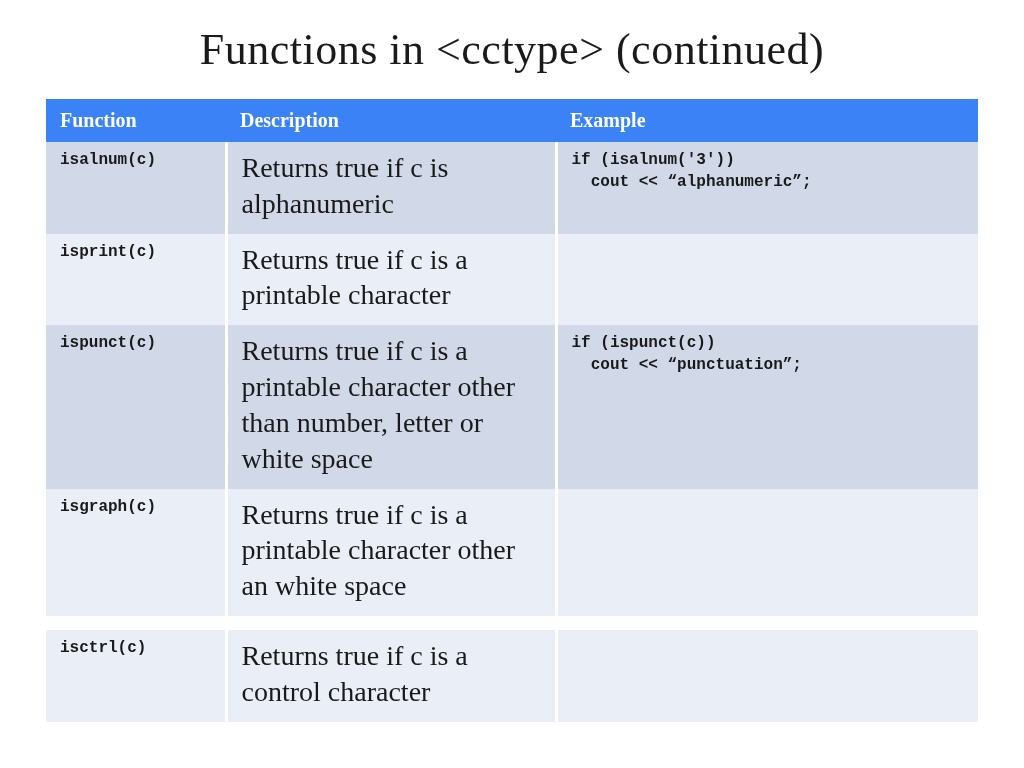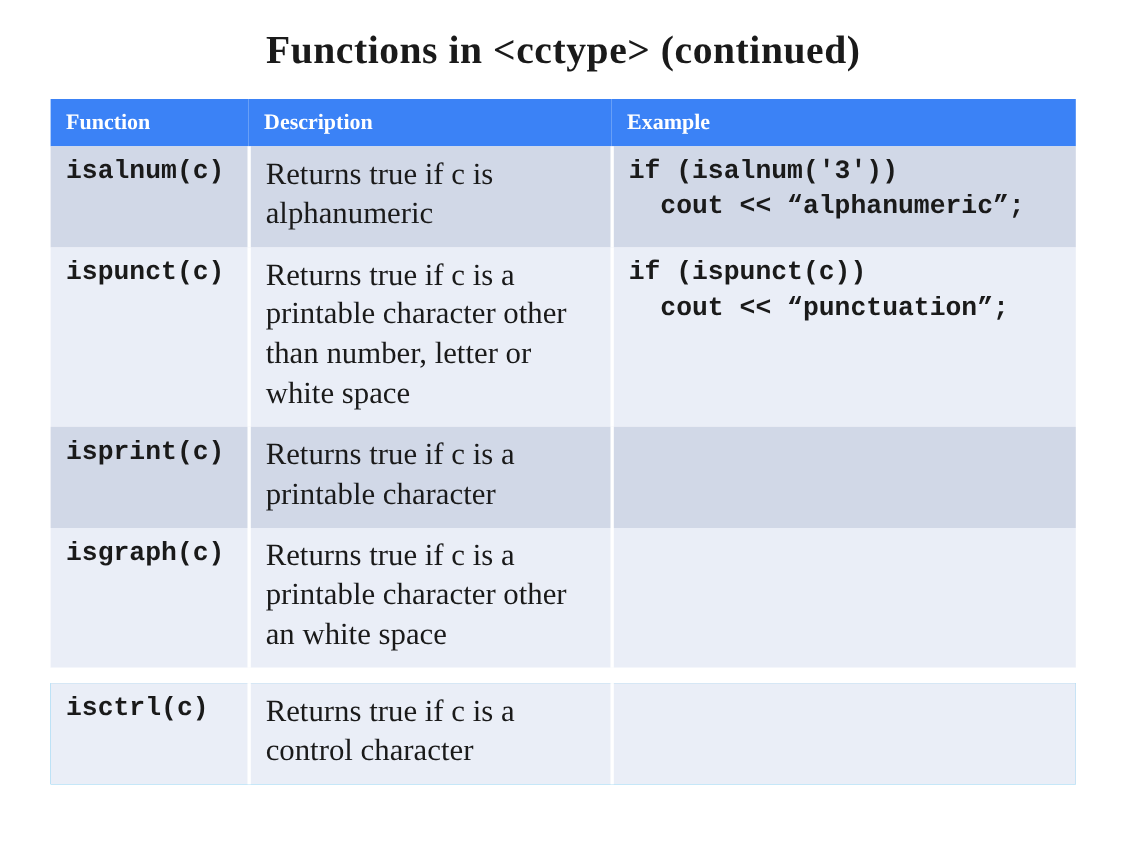--- a/index.html
+++ b/index.html
@@ -8,22 +8,22 @@
     width: 1024px;
     height: 768px;
     background: #ffffff;
     font-family: "Times New Roman", Times, serif;
     color: #1a1a1a;
   }
   .slide {
     padding: 24px 46px 0 46px;
   }
   h1.title {
-    font-weight: bold;
-    font-size: 36px;
+    font-weight: normal;
+    font-size: 44px;
     text-align: center;
     margin: 0 0 24px 0;
     letter-spacing: 0.5px;
   }
   table {
     width: 100%;
     border-collapse: collapse;
     table-layout: fixed;
   }
   col.c-func { width: 180px; }
@@ -44,21 +44,21 @@
     vertical-align: top;
     padding: 8px 14px 12px 14px;
     font-size: 28px;
     line-height: 1.28;
     border-right: 3px solid #ffffff;
   }
   td:last-child { border-right: none; margin-left: 28px; }
   .mono {
     font-family: "Courier New", Courier, monospace;
     font-weight: bold;
-    font-size: 24px;
+    font-size: 16px;
     white-space: pre;
     line-height: 1.35;
   }
   .desc {
     font-family: "Times New Roman", Times, serif;
   }
   .spacer td {
     background: #ffffff !important;
     height: 14px;
     padding: 0;
@@ -84,29 +84,29 @@
       </tr>
     </thead>
     <tbody>
       <tr>
         <td class="mono">isalnum(c)</td>
         <td class="desc">Returns true if c is alphanumeric</td>
         <td class="mono">if (isalnum('3'))
   cout &lt;&lt; “alphanumeric”;</td>
       </tr>
       <tr>
+        <td class="mono">isprint(c)</td>
+        <td class="desc">Returns true if c is a printable character</td>
+        <td class="mono"></td>
+      </tr>
+      <tr>
         <td class="mono">ispunct(c)</td>
         <td class="desc">Returns true if c is a printable character other than number, letter or white space</td>
         <td class="mono">if (ispunct(c))
   cout &lt;&lt; “punctuation”;</td>
-      </tr>
-      <tr>
-        <td class="mono">isprint(c)</td>
-        <td class="desc">Returns true if c is a printable character</td>
-        <td class="mono"></td>
       </tr>
       <tr>
         <td class="mono">isgraph(c)</td>
         <td class="desc">Returns true if c is a printable character other an white space</td>
         <td class="mono"></td>
       </tr>
       <tr class="spacer">
           <td></td>
           <td></td>
           <td></td>

